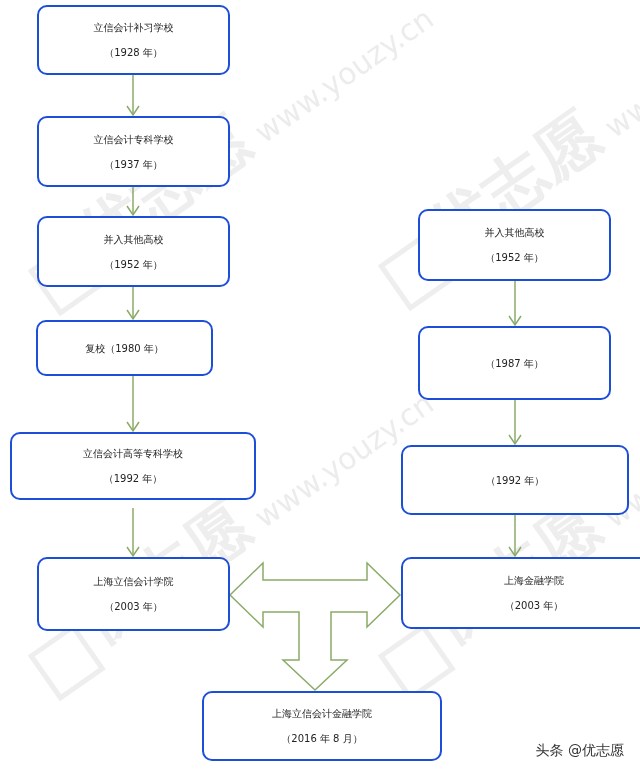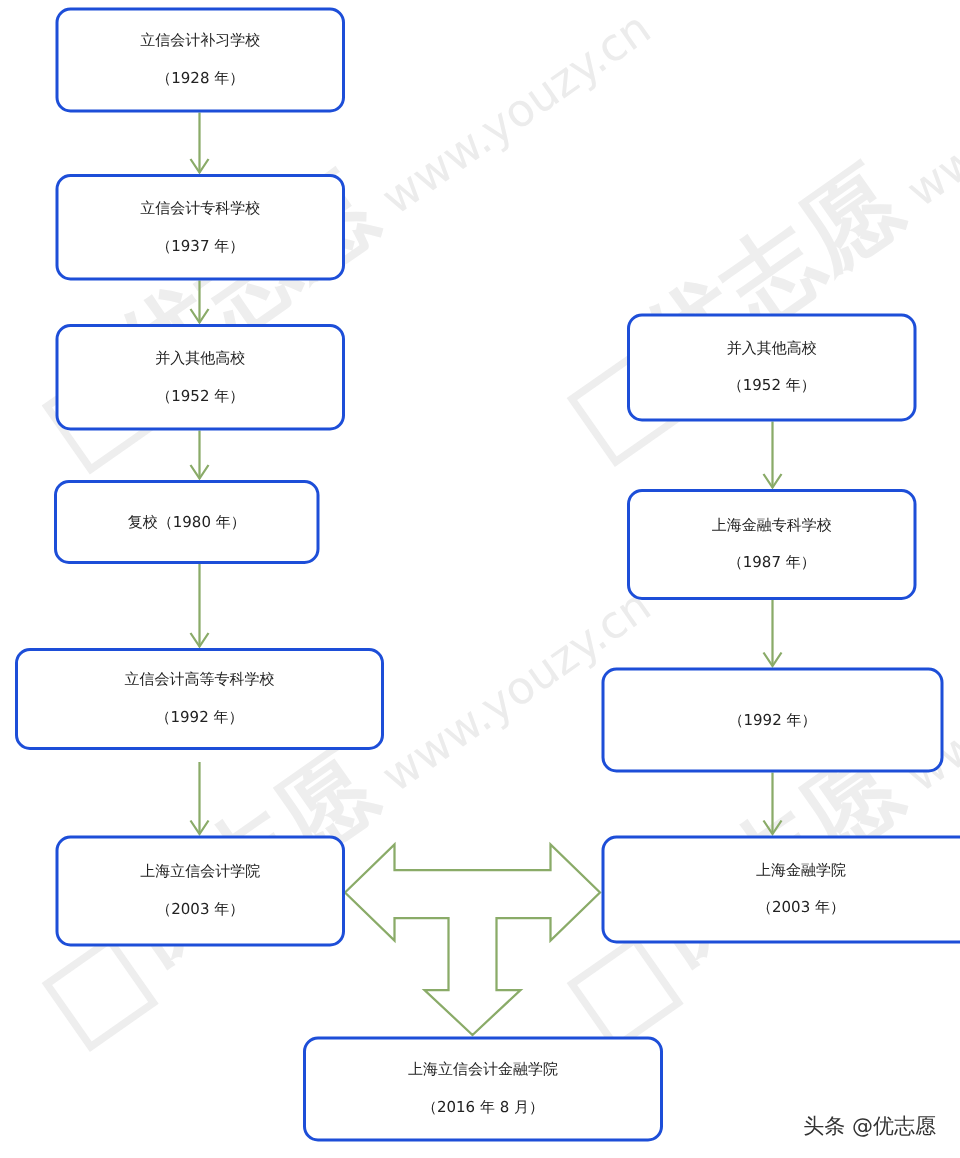--- a/index.html
+++ b/index.html
@@ -82,21 +82,20 @@
 <div class="box" style="left:37px; top:557px; width:193px; height:74px;">
   <span>上海立信会计学院</span>
   <span>（2003 年）</span>
 </div>
 
 <div class="box" style="left:418px; top:209px; width:193px; height:72px;">
   <span>并入其他高校</span>
   <span>（1952 年）</span>
 </div>
 <div class="box" style="left:418px; top:326px; width:193px; height:74px;">
-  <span>上海金融专科学校</span>
   <span>（1987 年）</span>
 </div>
 <div class="box" style="left:401px; top:445px; width:228px; height:70px;">
   <span>（1992 年）</span>
 </div>
 <div class="box" style="left:401px; top:557px; width:266px; height:72px;">
   <span>上海金融学院</span>
   <span>（2003 年）</span>
 </div>
 

